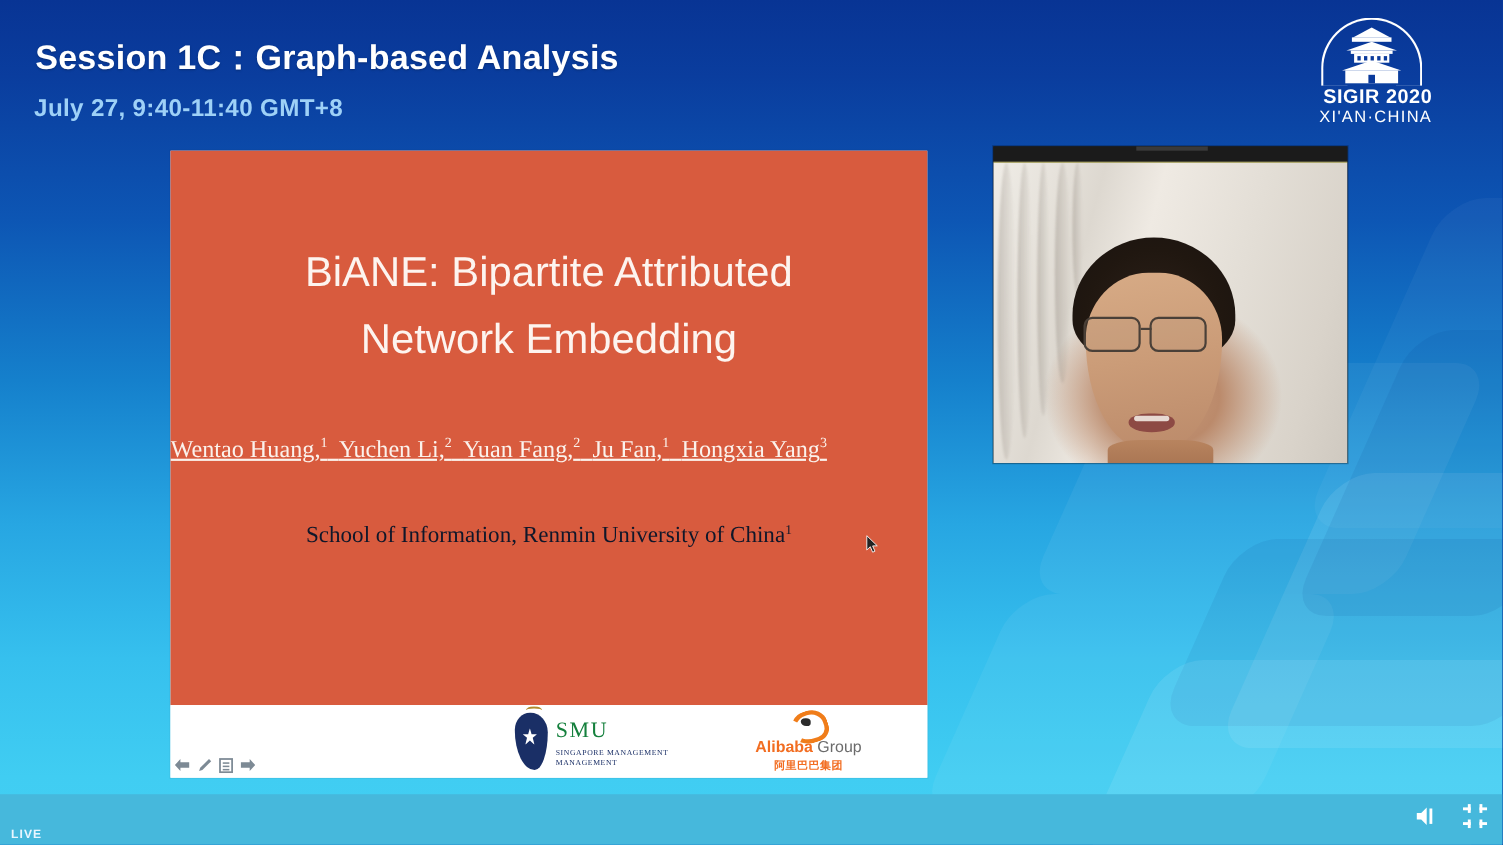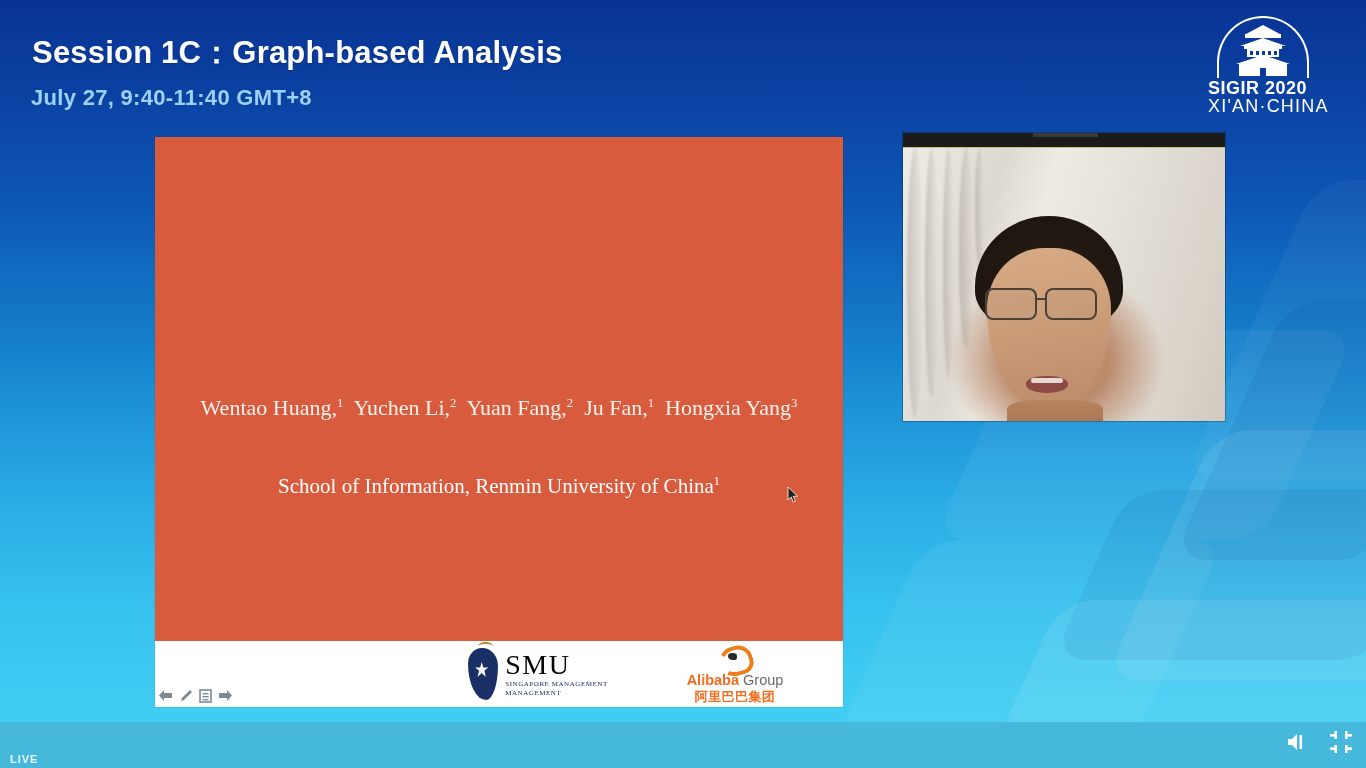--- a/index.html
+++ b/index.html
@@ -56,42 +56,42 @@
   #session-time {
     position:absolute; left:31px; top:85px;
     font-size:22px; font-weight:bold;
     color:#9ed1f7;
     letter-spacing:0.3px;
     white-space:nowrap;
   }
 
   
   #sigir-logo {
-    position:absolute; right:20px; top:14px;
+    position:absolute; right:36px; top:14px;
     width:110px; height:104px;
-    text-align:left;
+    text-align:right;
     color:#ffffff;
     margin-left:48px;
   }
   #sigir-logo .mark { position:relative; width:110px; height:66px; }
   #sigir-logo .arch {
     position:absolute; left:9px; top:2px;
     width:92px; height:62px;
     border:2px solid #ffffff;
     border-bottom:none;
     border-radius:46px 46px 0 0;
   }
   #sigir-logo svg { position:absolute; left:24px; top:10px; }
   #sigir-name {
     font-size:18px; font-weight:bold;
     letter-spacing:0.5px; line-height:19px;
     margin-top:-1px;
   }
   #sigir-loc {
-    font-size:18px; letter-spacing:1.2px;
+    font-size:15px; letter-spacing:1.2px;
     line-height:15px; margin-top:1px;
   }
 
   
   #slide {
     position:absolute;
     left:155px; top:137px;
     width:688px; height:570px;
     background:#ffffff;
     z-index:5;
@@ -105,35 +105,35 @@
   }
   #slide-title {
     position:absolute; left:0; top:81px; width:688px;
     text-align:center;
     font-size:38px; line-height:61px;
     color:#fdf4ef;
     font-family:"Liberation Sans", sans-serif;
   }
   #slide-authors {
     position:absolute; left:0; top:258px; width:688px;
-    text-align:center;
     font-size:22px;
     color:#fbf2ec;
     font-family:"Liberation Serif", serif;
     white-space:nowrap;
+    text-decoration:underline;
   }
   #slide-authors .sup, #slide-affils .sup {
     font-size:0.58em;
     vertical-align:super;
     line-height:0;
   }
   #slide-affils {
     position:absolute; left:0; top:330px; width:688px;
     text-align:center;
-    color:#ffffff;
+    color:#0f172a;
     font-family:"Liberation Serif", serif;
   }
   #slide-affils div {
     font-size:21px;
     line-height:38px;
     white-space:nowrap;
   }
 
   
   #slide-logos {
@@ -197,21 +197,21 @@
   #smu-shape::after {
     content:"";
     position:absolute; left:10px; top:-6px;
     width:15px; height:6px;
     border-top:2px solid #b08a2c;
     border-radius:50%;
   }
   #smu-text { text-align:left; }
   #smu-abbr {
     font-family:"Liberation Serif", serif;
-    font-size:28px; color:#000000;
+    font-size:20px; color:#15803d;
     letter-spacing:1.5px; line-height:27px;
   }
   #smu-full {
     font-family:"Liberation Serif", serif;
     font-size:7px; color:#1a2f66;
     letter-spacing:0.55px; line-height:9px;
     margin-top:2px;
   }
 
   
@@ -233,21 +233,21 @@
     content:"";
     position:absolute; left:13px; top:8px;
     width:9px; height:7px;
     background:#2b2b2b;
     border-radius:50% 50% 40% 60%;
   }
   #ali-en { font-size:14.5px; font-weight:bold; line-height:16px; }
   #ali-en .o { color:#f26d21; }
   #ali-en .g { color:#6b6b6b; font-weight:normal; }
   #ali-cn {
-    font-size:13px; font-weight:bold;
+    font-size:10px; font-weight:bold;
     color:#f26d21; letter-spacing:0.4px;
     line-height:15px; margin-top:1px;
   }
 
   
   #ppt-nav {
     position:absolute; left:3px; bottom:4px;
     display:flex; align-items:center; gap:5px;
     z-index:7;
   }
@@ -419,20 +419,24 @@
           </g>
         </svg>
       </div>
       <div id="sigir-name">SIGIR 2020</div>
       <div id="sigir-loc">XI'AN·CHINA</div>
     </div>
   </div>
 
   <div id="slide">
     <div id="slide-body">
+      <div id="slide-title">
+        <div>BiANE: Bipartite Attributed</div>
+        <div>Network Embedding</div>
+      </div>
 
       <div id="slide-authors"><span><span>Wentao Huang,</span><span class="sup">1</span></span>&nbsp; <span><span>Yuchen Li,</span><span class="sup">2</span></span>&nbsp; <span><span>Yuan Fang,</span><span class="sup">2</span></span>&nbsp; <span><span>Ju Fan,</span><span class="sup">1</span></span>&nbsp; <span><span>Hongxia Yang</span><span class="sup">3</span></span></div>
 
       <div id="slide-affils">
           <div><span>School of Information, Renmin University of China</span><span class="sup">1</span></div>
         </div>
     </div>
 
     <div id="slide-logos">
 

